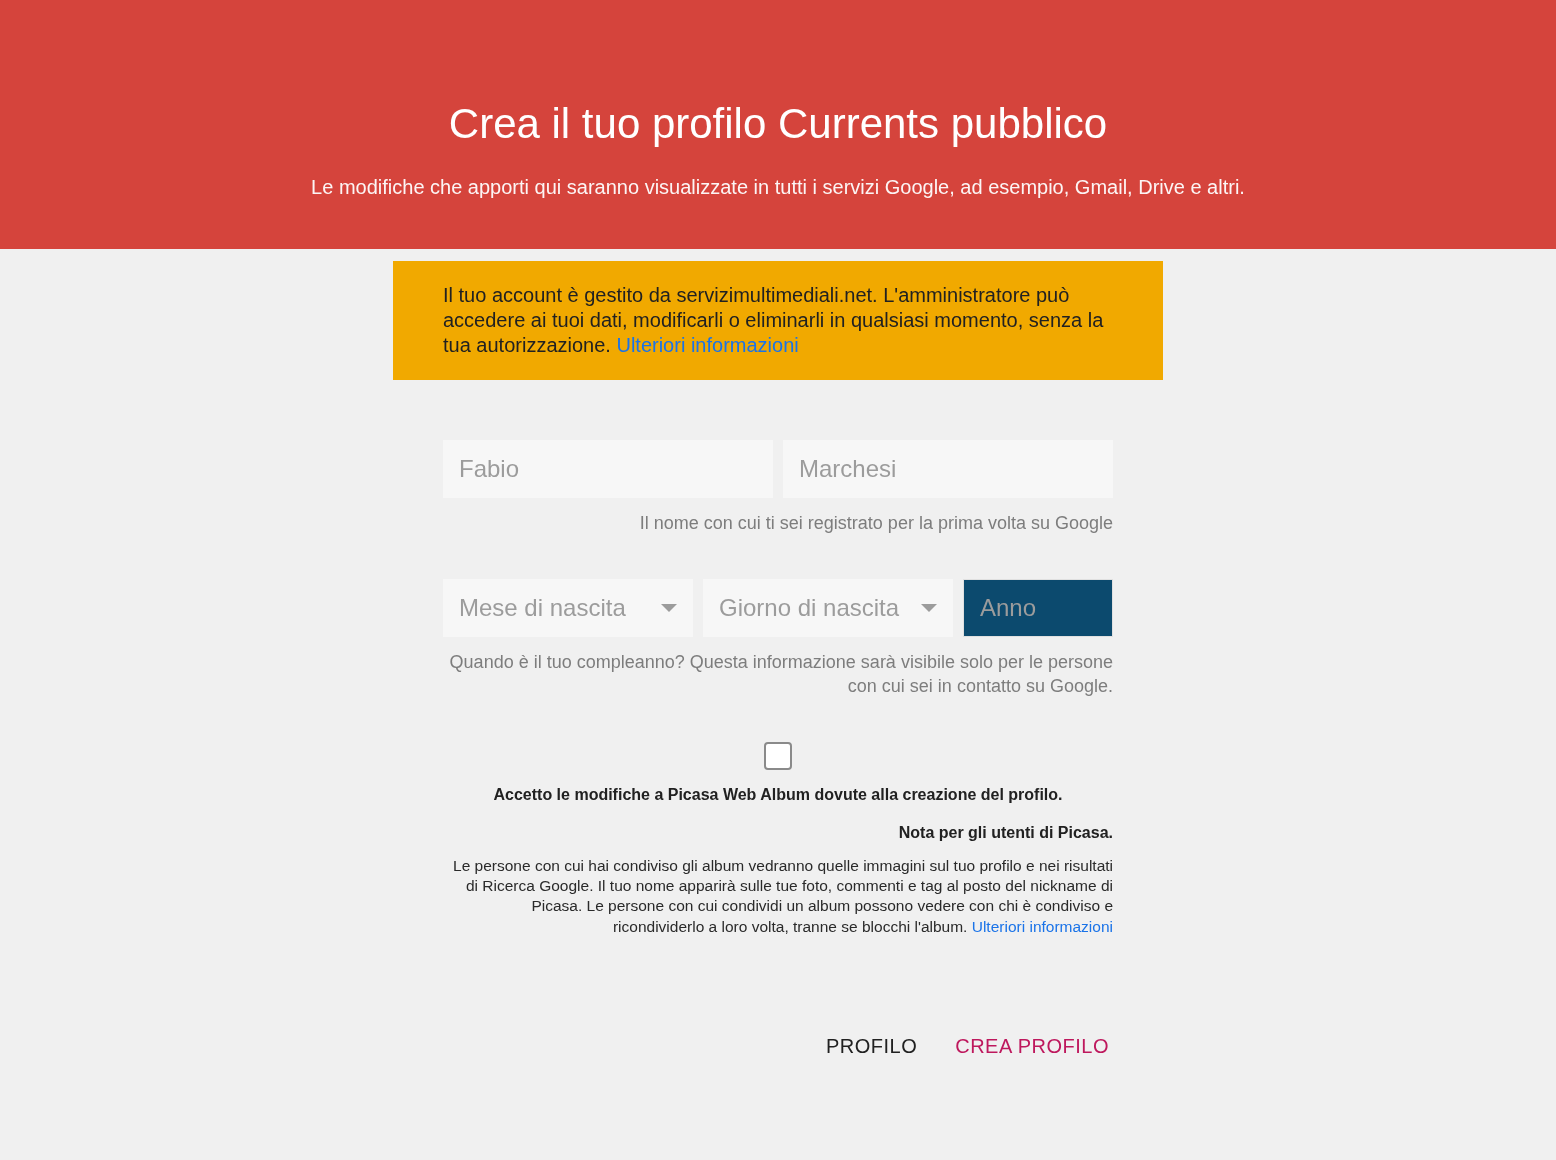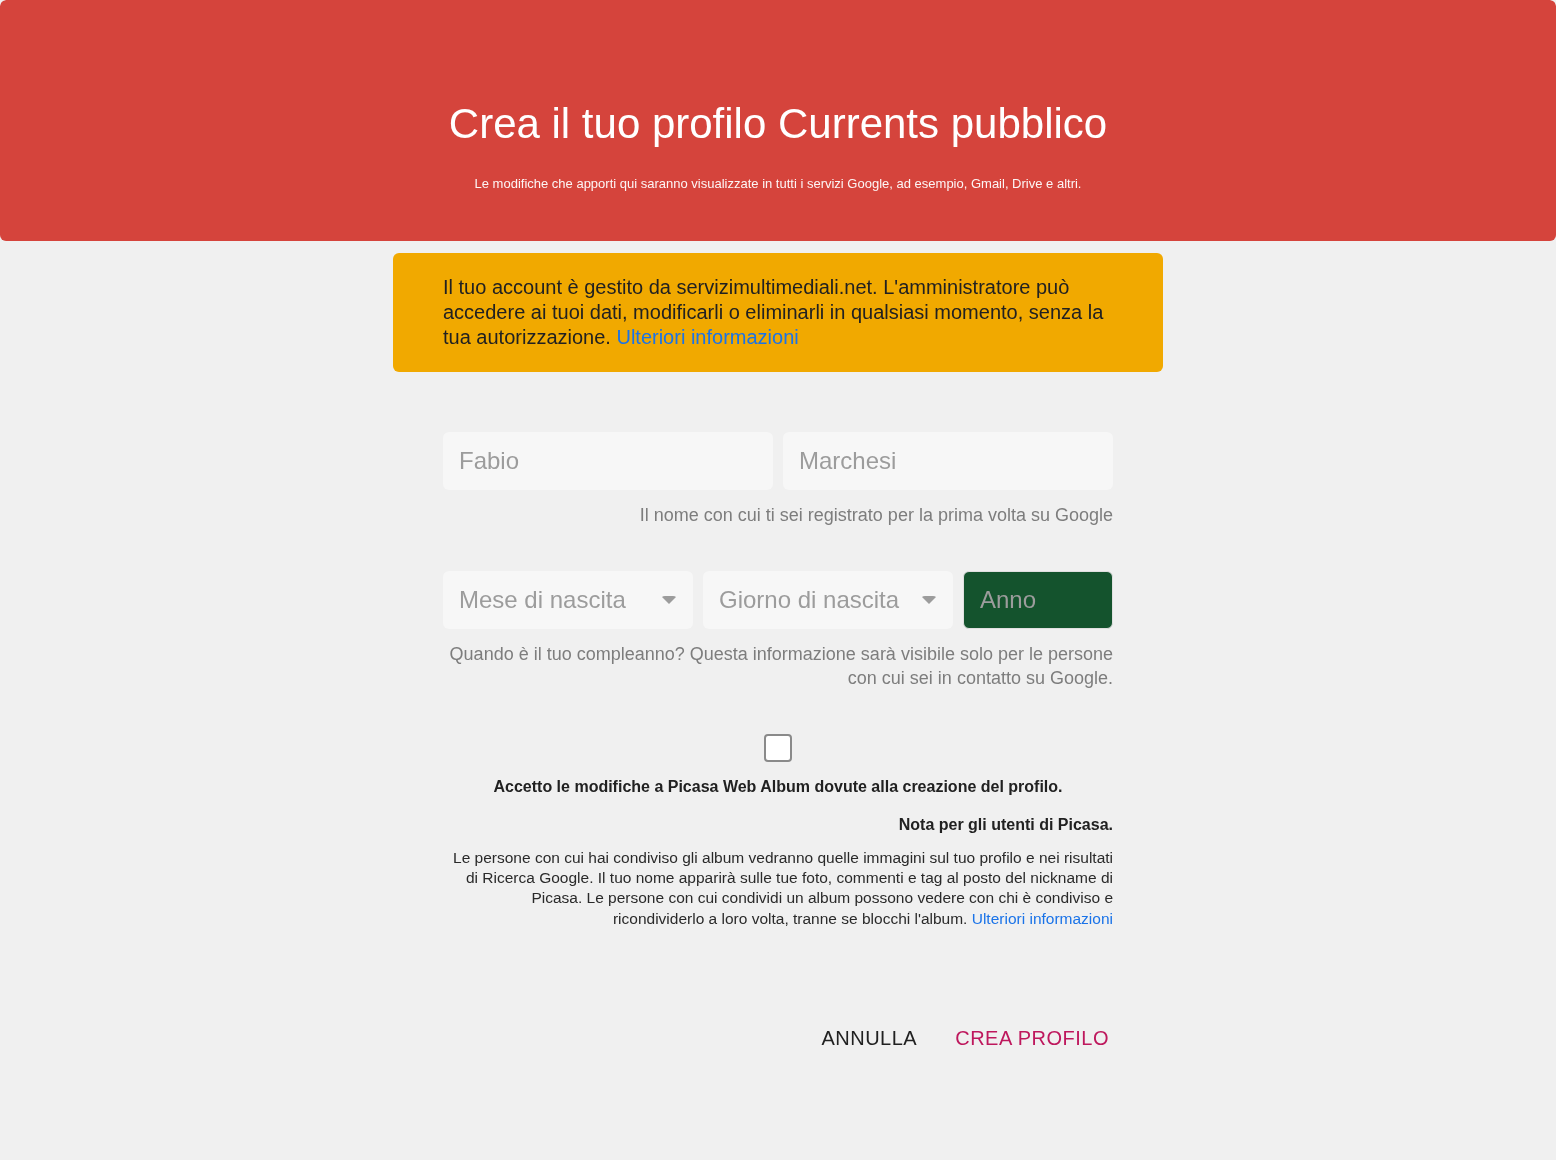--- a/index.html
+++ b/index.html
@@ -1,34 +1,34 @@
 <!DOCTYPE html>
 <html><head>
 <meta charset="utf-8">
 <style>
-  * { box-sizing: border-box; margin: 0; padding: 0; border-radius: 6px; }
+  * { box-sizing: border-box; margin: 0; padding: 0; }
   html, body { width: 100%; height: 100%; }
   body {
     font-family: "Helvetica Neue", Arial, sans-serif;
     background: #f0f0f0;
     color: #212121;
   }
   .header {
     background: #d5443c;
     color: #fff;
     text-align: center;
     padding: 100px 40px 50px 40px;
   }
   .header h1 {
     font-size: 42px;
     font-weight: 400;
     margin-bottom: 28px;
   }
   .header p {
-    font-size: 13px;
+    font-size: 20px;
     font-weight: 300;
     opacity: 0.95;
     margin-top: 20px;
   }
   .container {
     width: 770px;
     margin: 12px auto;
   }
   .notice {
     background: #f1a900;
@@ -73,21 +73,21 @@
   }
   .chevron {
     width: 0; height: 0;
     border-left: 8px solid transparent;
     border-right: 8px solid transparent;
     border-top: 8px solid #9c9c9c;
     margin-left: 12px;
   }
   .year-input {
     flex: 0 0 150px;
-    background: #14532d;
+    background: #0c4a6e;
     border: 1px solid #e0e0e0;
   }
   .checkbox-row {
     display: flex;
     align-items: center;
     gap: 16px;
     margin-bottom: 20px;
     flex-direction: column;
   }
   .checkbox {
@@ -179,15 +179,15 @@
 
     <div class="picasa-title">Nota per gli utenti di Picasa.</div>
     <div class="picasa-body">
       <span>Le persone con cui hai condiviso gli album vedranno quelle immagini sul tuo profilo e nei risultati di Ricerca Google. Il tuo nome apparirà sulle tue foto, commenti e tag al posto del nickname di Picasa. Le persone con cui condividi un album possono vedere con chi è condiviso e ricondividerlo a loro volta, tranne se blocchi l'album. </span><a href="#">Ulteriori informazioni</a>
     </div>
 
   </div>
 </div>
 
 <div class="actions">
-  <button class="btn btn-cancel">ANNULLA</button>
+  <button class="btn btn-cancel">PROFILO</button>
   <button class="btn btn-create">CREA PROFILO</button>
 </div>
 
 </body></html>

